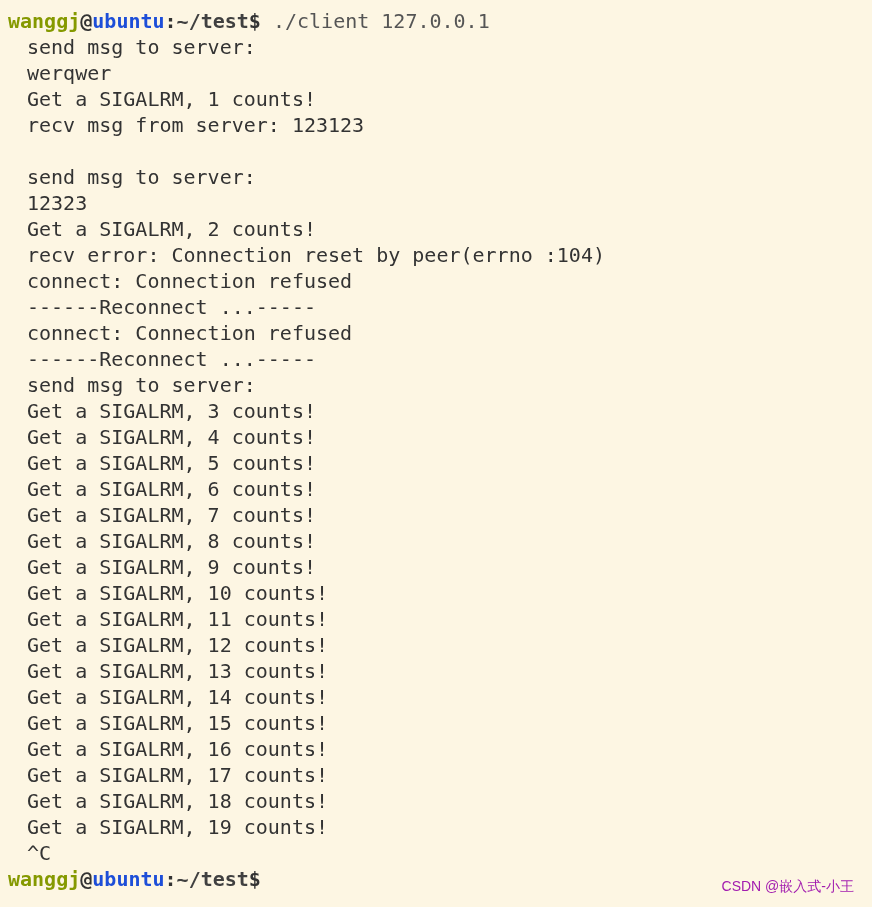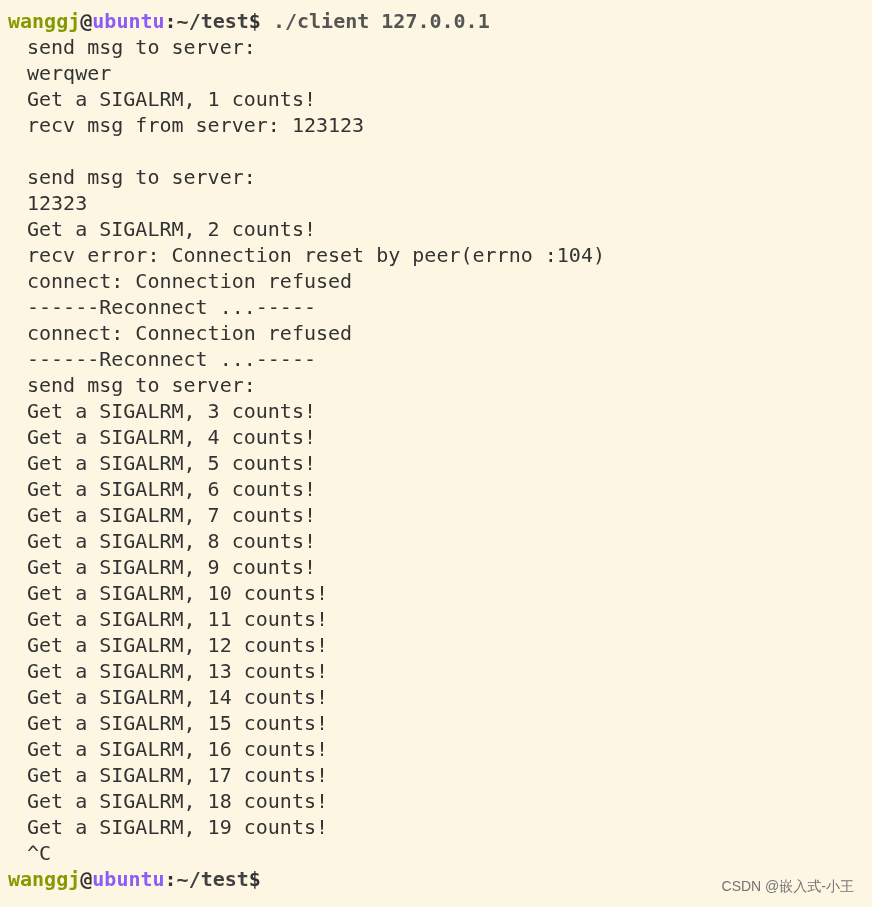--- a/index.html
+++ b/index.html
@@ -20,52 +20,52 @@
     .user {
       color: #859900;
       font-weight: bold;
       text-align: right;
     }
     .at {
       color: #333333;
       font-weight: bold;
     }
     .host {
-      color: #8b5cf6;
+      color: #1d4ed8;
       font-weight: bold;
     }
     .colon {
       color: #333333;
       font-weight: bold;
     }
     .path {
       color: #404040;
       font-weight: bold;
     }
     .dollar {
       color: #333333;
       font-weight: bold;
     }
     .cmd {
       color: #555555;
-      font-weight: bold;
+      font-weight: normal;
       margin-top: 32px;
     }
     .output {
       color: #333333;
       margin-left: 19px;
     }
     .line {
       display: block;
     }
     .watermark {
       position: absolute;
       bottom: 12px;
       right: 18px;
-      color: #737373;
+      color: #a21caf;
       font-size: 14px;
       font-family: sans-serif;
     }
   </style>
 </head>
 <body>
 
 <div class="terminal"><span class="line"><span class="user">wanggj</span><span class="at">@</span><span class="host">ubuntu</span><span class="colon">:</span><span class="path">~/test</span><span class="dollar">$</span><span class="cmd"> ./client 127.0.0.1</span></span><div id="output-container"><span class="line output">send msg to server:</span><span class="line output">werqwer</span><span class="line output">Get a SIGALRM, 1 counts!</span><span class="line output">recv msg from server: 123123</span><span class="line output">&nbsp;</span><span class="line output">send msg to server:</span><span class="line output">12323</span><span class="line output">Get a SIGALRM, 2 counts!</span><span class="line output">recv error: Connection reset by peer(errno :104)</span><span class="line output">connect: Connection refused</span><span class="line output">------Reconnect ...-----</span><span class="line output">connect: Connection refused</span><span class="line output">------Reconnect ...-----</span><span class="line output">send msg to server:</span><span class="line output">Get a SIGALRM, 3 counts!</span><span class="line output">Get a SIGALRM, 4 counts!</span><span class="line output">Get a SIGALRM, 5 counts!</span><span class="line output">Get a SIGALRM, 6 counts!</span><span class="line output">Get a SIGALRM, 7 counts!</span><span class="line output">Get a SIGALRM, 8 counts!</span><span class="line output">Get a SIGALRM, 9 counts!</span><span class="line output">Get a SIGALRM, 10 counts!</span><span class="line output">Get a SIGALRM, 11 counts!</span><span class="line output">Get a SIGALRM, 12 counts!</span><span class="line output">Get a SIGALRM, 13 counts!</span><span class="line output">Get a SIGALRM, 14 counts!</span><span class="line output">Get a SIGALRM, 15 counts!</span><span class="line output">Get a SIGALRM, 16 counts!</span><span class="line output">Get a SIGALRM, 17 counts!</span><span class="line output">Get a SIGALRM, 18 counts!</span><span class="line output">Get a SIGALRM, 19 counts!</span><span class="line output">^C</span></div><span class="line"><span class="user">wanggj</span><span class="at">@</span><span class="host">ubuntu</span><span class="colon">:</span><span class="path">~/test</span><span class="dollar">$</span><span class="cmd"></span></span></div>
 
 <div class="watermark">CSDN @嵌入式-小王</div>

